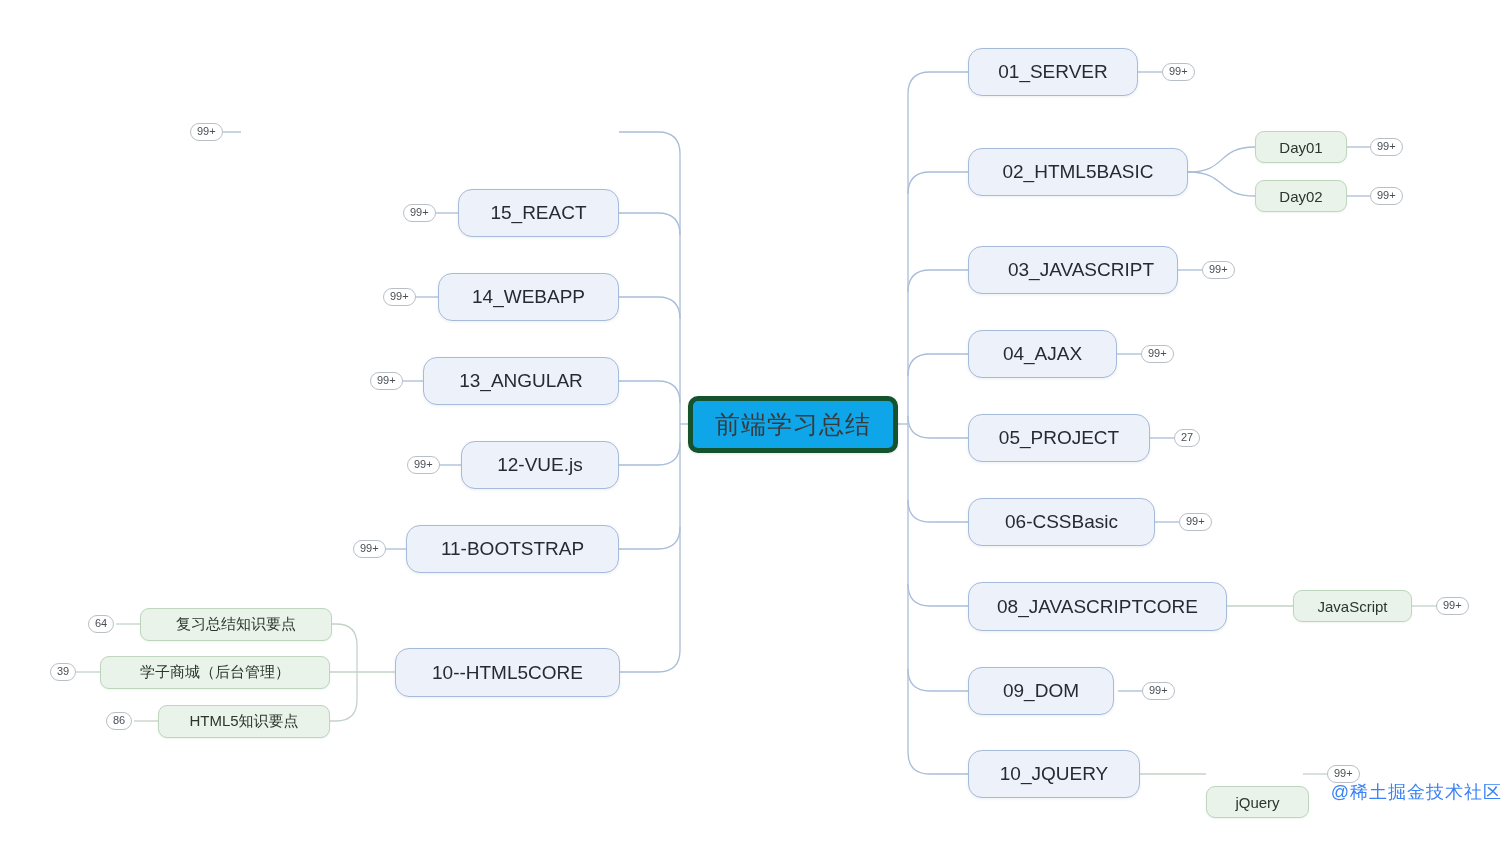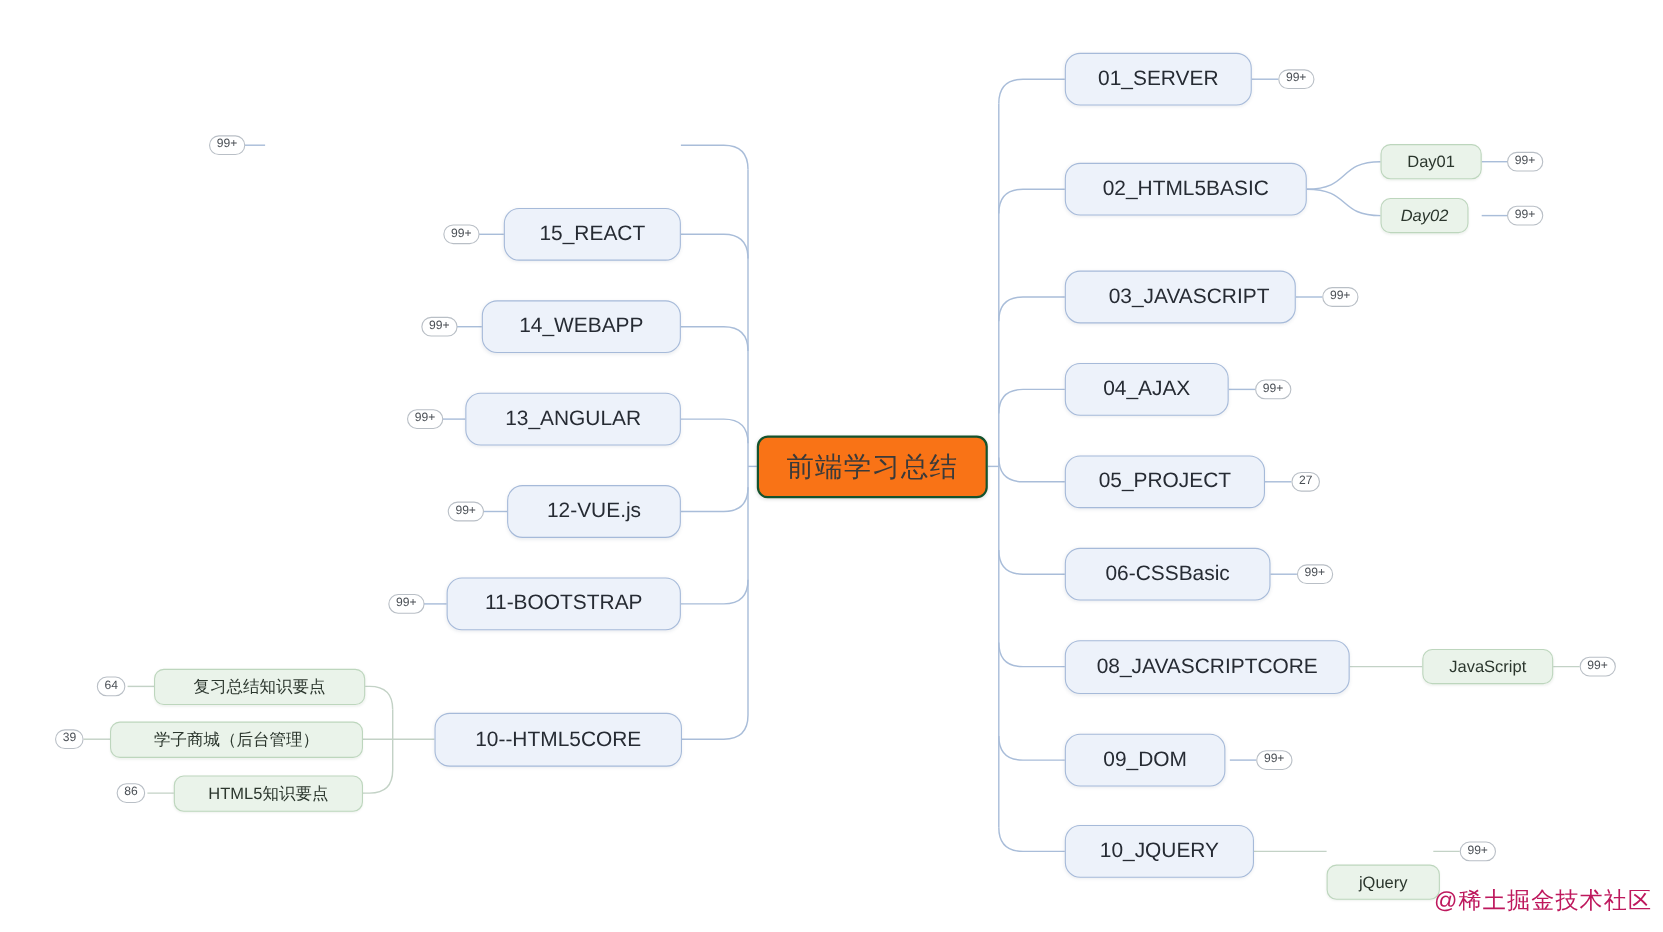--- a/index.html
+++ b/index.html
@@ -17,35 +17,35 @@
     background:#edf2fa; border:1px solid #a6bad9; border-radius:14px;
     font-size:19px; color:#262b33;
     box-shadow:0 1px 3px rgba(70,90,120,0.10);
   }
   .node.green {
     background:#eaf3ea; border:1px solid #bdd6bd; border-radius:9px;
     font-size:15px; color:#2b362d;
     box-shadow:0 1px 2px rgba(70,100,70,0.08);
   }
   .node.central {
-    background:#f97316; border:2px solid #14532d; border-radius:10px;
+    background:#0ea5e9; border:5px solid #14532d; border-radius:10px;
     font-size:25px; color:#3a3a3a; letter-spacing:1px;
     box-shadow:0 1px 3px rgba(0,0,0,0.10);
   }
   .node .en { font-weight:700; }
   .node .zh { font-family:"DejaVu Serif","Liberation Serif",serif; }
   .badge {
     position:absolute; transform:translateY(-50%);
     background:#ffffff; border:1px solid #b9bfc6; border-radius:9px;
     font-size:11px; color:#4a4f55; padding:1px 6px 2px 6px; line-height:13px;
     white-space:nowrap;
   }
   .watermark {
-    position:absolute; right:10px; top:804px;
-    font-size:21px; color:#be185d; letter-spacing:1px;
+    position:absolute; right:10px; top:780px;
+    font-size:18px; color:#3b82f6; letter-spacing:1px;
   }
 </style>
 </head>
 <body>
 
 <div class="canvas">
 
   <svg class="wires" viewBox="0 0 1512 847" fill="none">
     <g stroke="#a9bdd9" stroke-width="1.3" fill="none">
 
@@ -138,21 +138,21 @@
 
   <div class="node green" style="left:158px; top:705px; width:172px; height:33px;">HTML5知识要点</div>
   <div class="badge" style="left:106px; top:721px;">86</div>
 
   <div class="node blue" style="left:968px; top:48px; width:170px; height:48px;">01_SERVER</div>
   <div class="badge" style="left:1162px; top:72px;">99+</div>
 
   <div class="node blue" style="left:968px; top:148px; width:220px; height:48px;">02_HTML5BASIC</div>
   <div class="node green" style="left:1255px; top:131px; width:92px; height:32px;">Day01</div>
   <div class="badge" style="left:1370px; top:147px;">99+</div>
-  <div class="node green" style="left:1255px; top:180px; width:80px; height:32px;font-style:italic;">Day02</div>
+  <div class="node green" style="left:1255px; top:180px; width:92px; height:32px;">Day02</div>
   <div class="badge" style="left:1370px; top:196px;">99+</div>
 
   <div class="node blue" style="left:968px; top:246px; width:210px; height:48px;padding-left:16px;">03_JAVASCRIPT</div>
   <div class="badge" style="left:1202px; top:270px;">99+</div>
 
   <div class="node blue" style="left:968px; top:330px; width:149px; height:48px;">04_AJAX</div>
   <div class="badge" style="left:1141px; top:354px;">99+</div>
 
   <div class="node blue" style="left:968px; top:414px; width:182px; height:48px;">05_PROJECT</div>
   <div class="badge" style="left:1174px; top:438px;">27</div>

